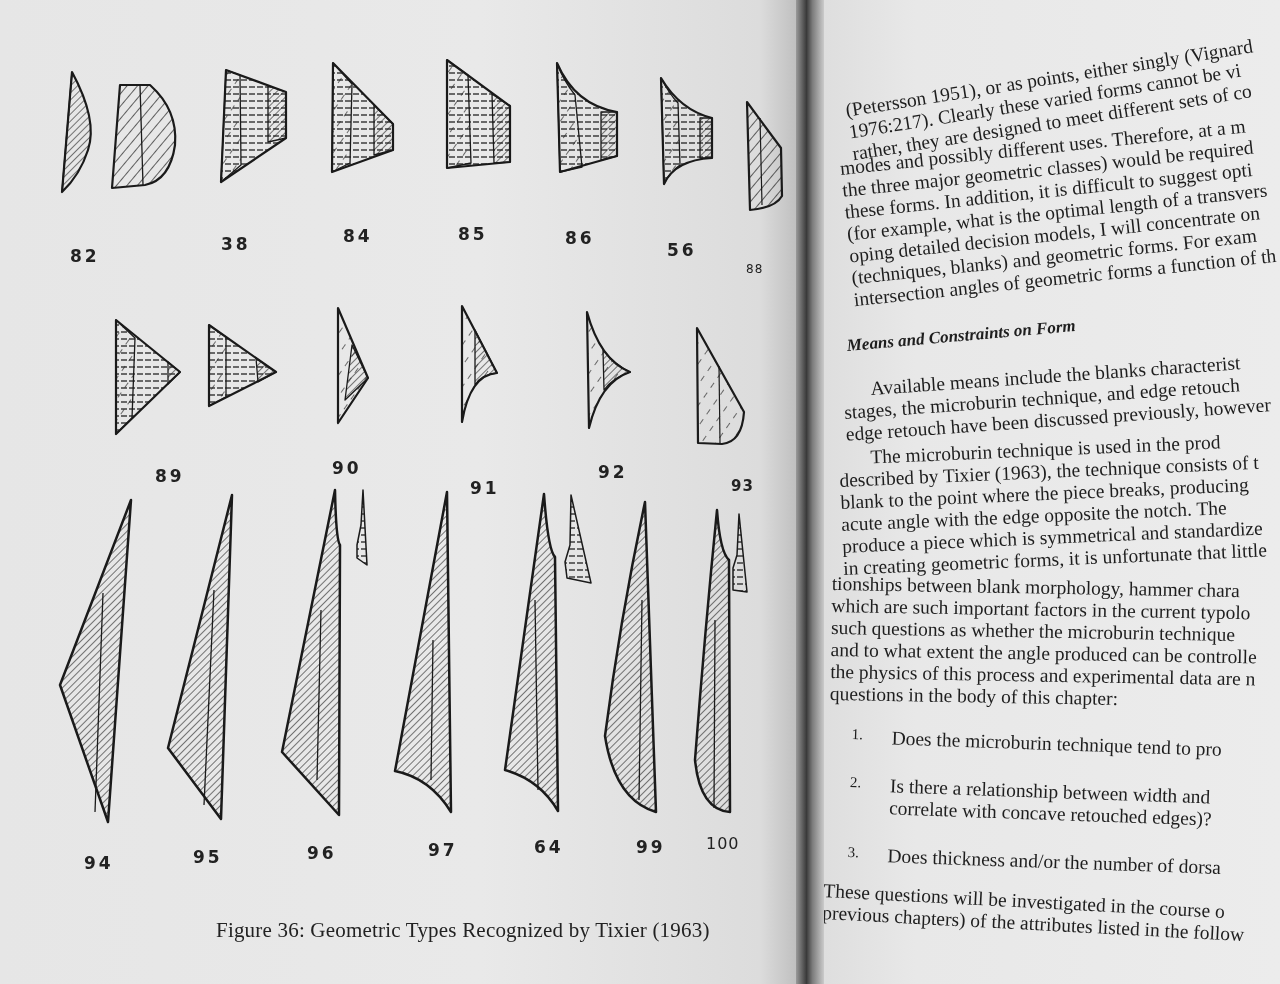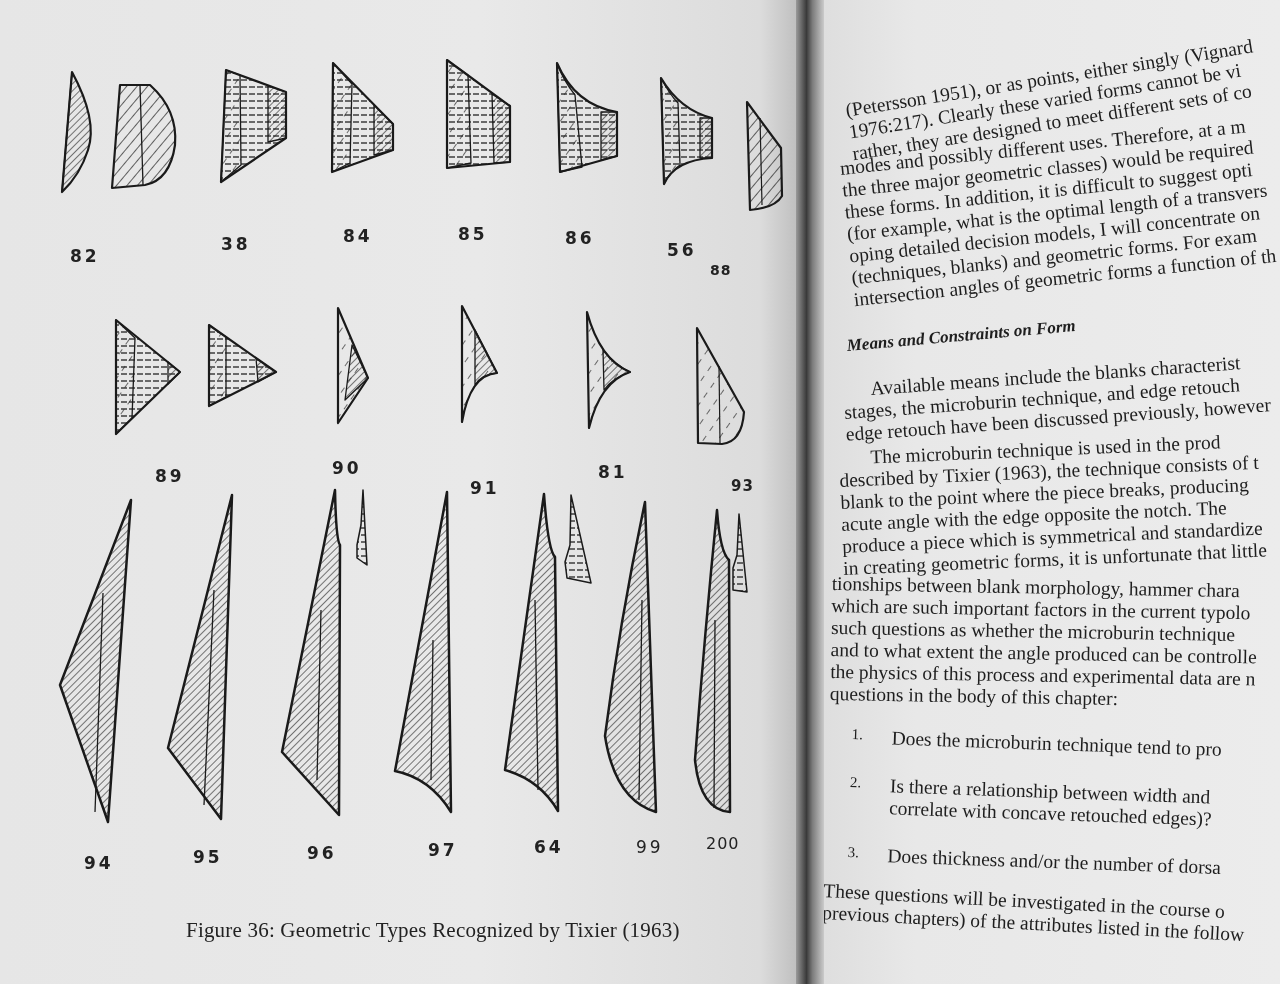--- a/index.html
+++ b/index.html
@@ -20,21 +20,21 @@
   .page-right {
     position:absolute; left:824px; top:0; width:456px; height:984px;
     background:linear-gradient(90deg,#dedede 0%,#e8e8e8 20%,#ececec 100%);
     overflow:hidden;
   }
   .label {
     position:absolute; font-family:"DejaVu Sans","Liberation Sans",sans-serif;
     font-weight:bold; font-size:17px; letter-spacing:3px; color:#222;
   }
   .caption {
-    position:absolute; left:186px; top:918px;
+    position:absolute; left:216px; top:918px;
     font-size:21px; color:#222; letter-spacing:0.2px;
   }
   .text-block {
     position:absolute; left:0; top:0; width:700px;
     transform-origin:0 0;
   }
   .line { position:absolute; white-space:nowrap; font-size:19.5px; color:#1e1e1e; }
   .heading { font-style:italic; font-weight:bold; font-size:17px; }
   .num { font-size:15px; }
 </style>
@@ -176,35 +176,35 @@
       </g>
     </g>
   </svg>
 
   <div class="label" style="left:70px;top:246px">82</div>
   <div class="label" style="left:221px;top:234px">38</div>
   <div class="label" style="left:343px;top:226px">84</div>
   <div class="label" style="left:458px;top:224px">85</div>
   <div class="label" style="left:565px;top:228px">86</div>
   <div class="label" style="left:667px;top:240px">56</div>
-  <div class="label" style="left:710px;top:262px;font-size:14px;font-weight:bold;letter-spacing:1px">88</div>
+  <div class="label" style="left:746px;top:262px;font-size:12px;font-weight:normal;letter-spacing:1px">88</div>
 
   <div class="label" style="left:155px;top:466px">89</div>
   <div class="label" style="left:332px;top:458px">90</div>
   <div class="label" style="left:470px;top:478px">91</div>
-  <div class="label" style="left:598px;top:462px">81</div>
+  <div class="label" style="left:598px;top:462px">92</div>
   <div class="label" style="left:731px;top:477px;font-size:15px;letter-spacing:1px">93</div>
 
   <div class="label" style="left:84px;top:853px">94</div>
   <div class="label" style="left:193px;top:847px">95</div>
   <div class="label" style="left:307px;top:843px">96</div>
   <div class="label" style="left:428px;top:840px">97</div>
   <div class="label" style="left:534px;top:837px">64</div>
-  <div class="label" style="left:636px;top:837px;font-weight:normal">99</div>
-  <div class="label" style="left:706px;top:834px;font-weight:normal;letter-spacing:1px;font-size:16px">200</div>
+  <div class="label" style="left:636px;top:837px;font-weight:bold">99</div>
+  <div class="label" style="left:706px;top:834px;font-weight:normal;letter-spacing:1px;font-size:16px">100</div>
 
   <div class="caption">Figure 36:  Geometric Types Recognized by Tixier (1963)</div>
 </div>
 
 <div class="gutter"></div>
 
 <div class="page-right">
   <div class="text-block" style="transform:rotate(-9deg);left:20px;top:100px">
     <div class="line" style="left:0;top:0">(Petersson 1951), or as points, either singly (Vignard</div>
     <div class="line" style="left:0;top:22px">1976:217).  Clearly these varied forms cannot be vi</div>

